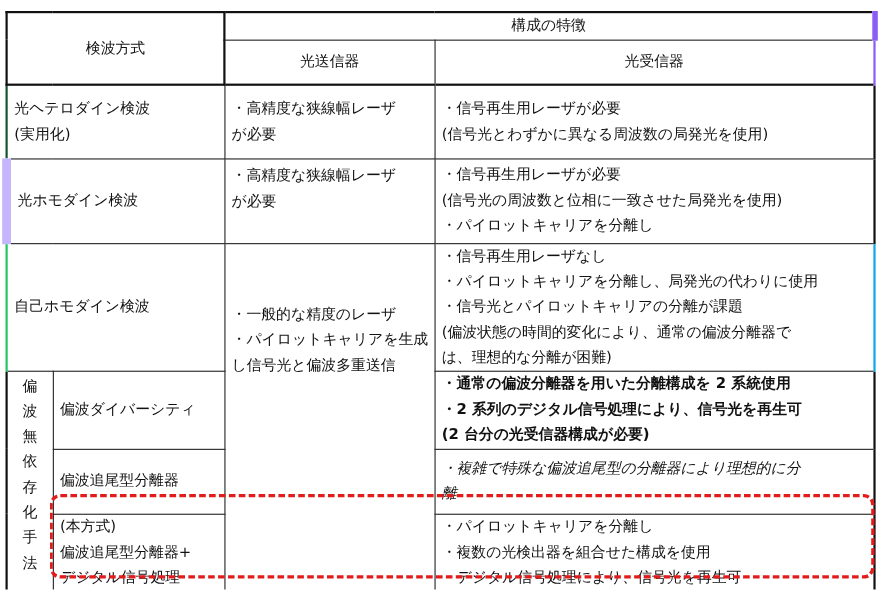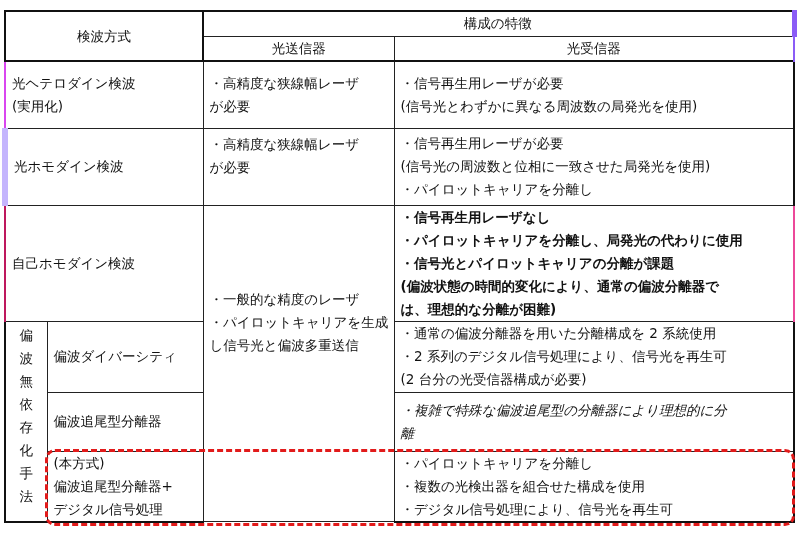--- a/index.html
+++ b/index.html
@@ -25,65 +25,65 @@
     <col style="width:42px">
       <col style="width:156px">
       <col style="width:191px">
       <col style="width:400px">
   </colgroup>
   <tbody>
       <tr style="height:25px">
     <th colspan="2" rowspan="2" class="outer">検波方式</th>
     <th colspan="2" style="border-top:2px solid #111;border-right:5px solid #8b5cf6;">構成の特徴</th>
   </tr>
-  <tr style="height:25px">
+  <tr style="height:41px">
     <th>光送信器</th>
     <th style="border-right:2px solid #8b5cf6;border-radius:12px;">光受信器</th>
   </tr>
 
   <tr style="height:67px">
-    <td colspan="2" class="thick-top" style="border-left:2px solid #d946ef;">
+    <td colspan="2" class="thick-top" style="border-left:2px solid #14532d;">
       <span class="line">光ヘテロダイン検波</span>
       <span class="line">(実用化)</span>
     </td>
     <td class="thick-top">
       <span class="line">・高精度な狭線幅レーザ</span>
       <span class="line">が必要</span>
     </td>
     <td class="thick-top" style="border-right:2px solid #111;">
       <span class="line">・信号再生用レーザが必要</span>
       <span class="line">(信号光とわずかに異なる周波数の局発光を使用)</span>
     </td>
   </tr>
 
   <tr style="height:77px">
-    <td colspan="2" style="border-left:6px solid #c4b5fd;">
+    <td colspan="2" style="border-left:8px solid #c4b5fd;">
       <span class="line">光ホモダイン検波</span>
     </td>
     <td style="vertical-align:top;padding-top:4px;">
       <span class="line">・高精度な狭線幅レーザ</span>
       <span class="line">が必要</span>
     </td>
     <td style="border-right:2px solid #111;">
       <span class="line">・信号再生用レーザが必要</span>
       <span class="line">(信号光の周波数と位相に一致させた局発光を使用)</span>
       <span class="line">・パイロットキャリアを分離し</span>
     </td>
   </tr>
 
   <tr style="height:116px">
-    <td colspan="2" style="border-left:2px solid #be185d;">
+    <td colspan="2" style="border-left:2px solid #22c55e;">
       <span class="line">自己ホモダイン検波</span>
     </td>
-    <td rowspan="4" style="vertical-align:top;padding-top:82px;">
+    <td rowspan="4" style="vertical-align:top;padding-top:53px;">
       <span class="line">・一般的な精度のレーザ</span>
       <span class="line">・パイロットキャリアを生成</span>
       <span class="line">し信号光と偏波多重送信</span>
     </td>
-    <td style="border-right:2px solid #ec4899;font-weight:bold;">
+    <td style="border-right:2px solid #0ea5e9;">
       <span class="line">・信号再生用レーザなし</span>
       <span class="line">・パイロットキャリアを分離し、局発光の代わりに使用</span>
       <span class="line">・信号光とパイロットキャリアの分離が課題</span>
       <span class="line">(偏波状態の時間的変化により、通常の偏波分離器で</span>
       <span class="line">は、理想的な分離が困難)</span>
     </td>
   </tr>
 
   <tr style="height:71px">
     <td rowspan="3" class="vert" style="border-left:2px solid #111;border-bottom:2px solid #111;vertical-align:top;padding-top:2px !important;">
@@ -92,21 +92,21 @@
       <span>無</span>
       <span>依</span>
       <span>存</span>
       <span>化</span>
       <span>手</span>
       <span>法</span>
     </td>
     <td>
       <span class="line">偏波ダイバーシティ</span>
     </td>
-    <td style="border-right:2px solid #111;">
+    <td style="border-right:2px solid #111;font-weight:bold;">
       <span class="line">・通常の偏波分離器を用いた分離構成を 2 系統使用</span>
       <span class="line">・2 系列のデジタル信号処理により、信号光を再生可</span>
       <span class="line">(2 台分の光受信器構成が必要)</span>
     </td>
   </tr>
   <tr style="height:59px">
     <td>
       <span class="line">偏波追尾型分離器</span>
     </td>
     <td style="border-right:2px solid #111;font-style:italic;">

